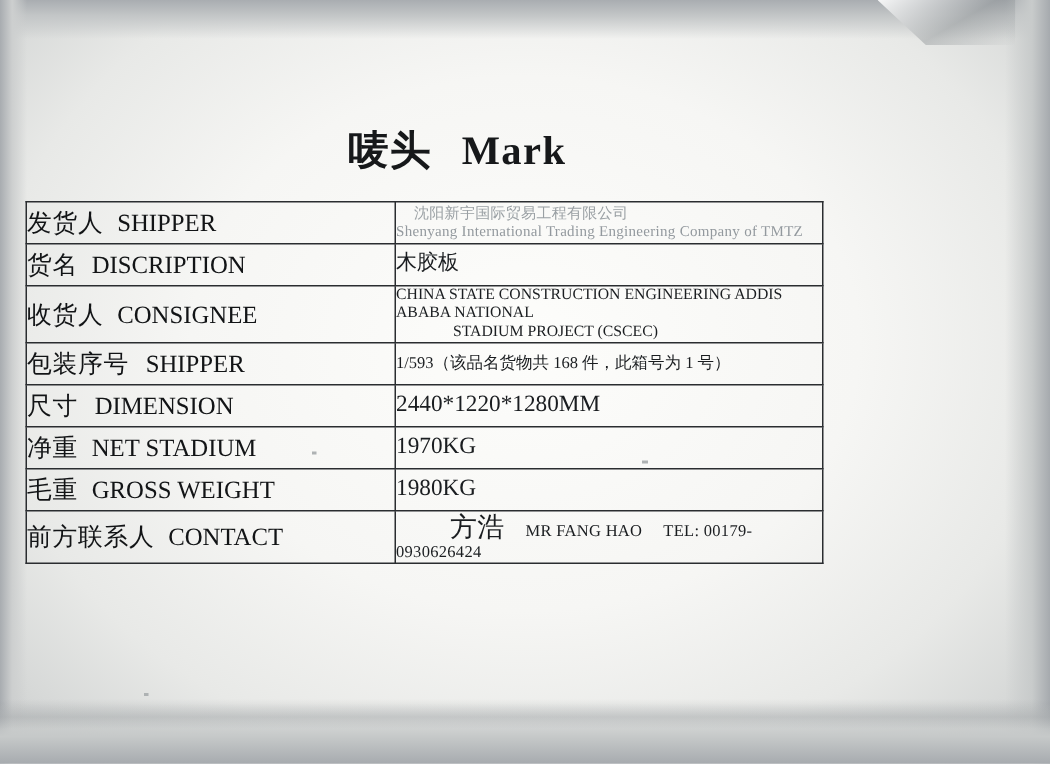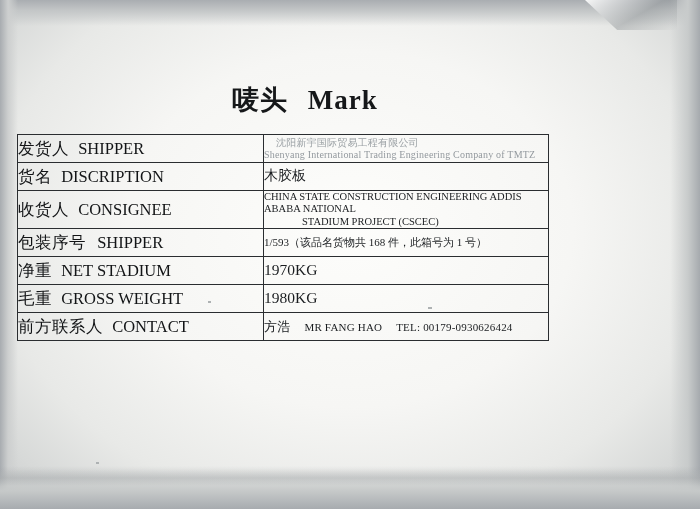--- a/index.html
+++ b/index.html
@@ -109,21 +109,21 @@
   .v-cn { font-size: 14px; }
   .faded {
     color: #93999e;
     font-size: 10px;
     letter-spacing: 0.2px;
   }
   .faded .cjk { color: #9aa0a4; margin-left: 12px; }
   .consignee-line2 { padding-left: 38px; }
   .serial-note { font-size: 11px; font-family: Liberation Serif, serif; }
   .contact-line { font-size: 11px; letter-spacing: 0.2px; }
-  .contact-line .nm { font-size: 13px; }
+  .contact-line .nm { font-size: 18px; margin-left: 36px; }
   .contact-gap { display: inline-block; width: 14px; }
 </style>
 </head>
 <body>
 
 <div class="scan">
 
   <div class="edge-top"></div>
   <div class="edge-left"></div>
   <div class="edge-right"></div>
@@ -175,20 +175,27 @@
       <tr>
         <td class="label">
           <span class="cn">包装序号</span>
           <span style="display:inline-block;width:7px;"></span><span class="en">SHIPPER</span>
         </td>
         <td class="value serial-note">1/593（该品名货物共 168 件，此箱号为 1 号）</td>
       </tr>
 
 
 
+      <tr>
+        <td class="label">
+          <span class="cn">尺寸</span>
+          <span style="display:inline-block;width:7px;"></span><span class="en">DIMENSION</span>
+        </td>
+        <td class="value v-lg">2440*1220*1280MM</td>
+      </tr>
 
       <tr>
         <td class="label">
           <span class="cn">净重</span>
           <span style="display:inline-block;width:5px;"></span><span class="en">NET STADIUM</span>
         </td>
         <td class="value v-lg">1970KG</td>
       </tr>
 
       <tr>

